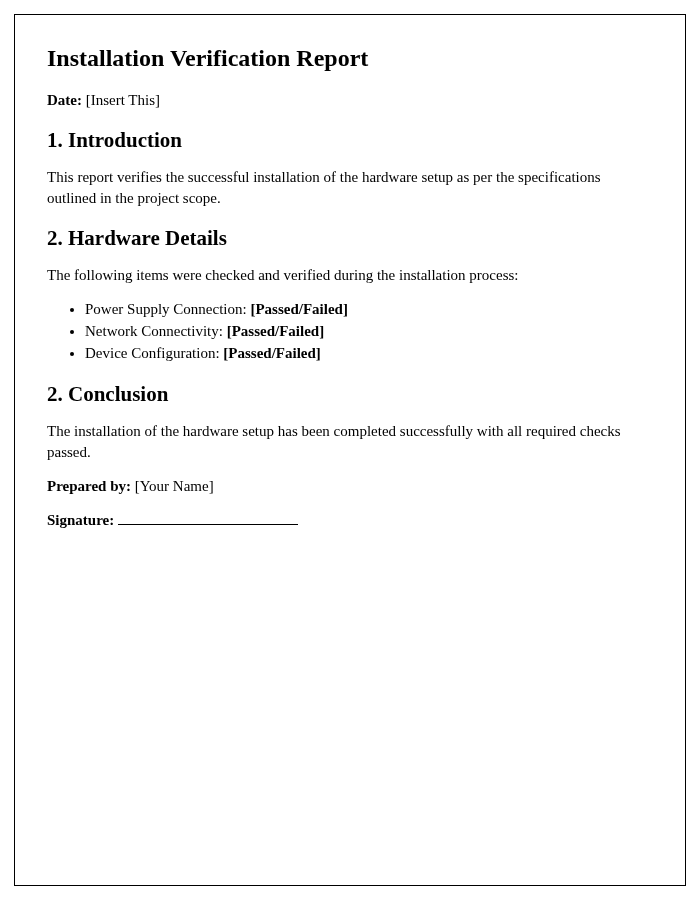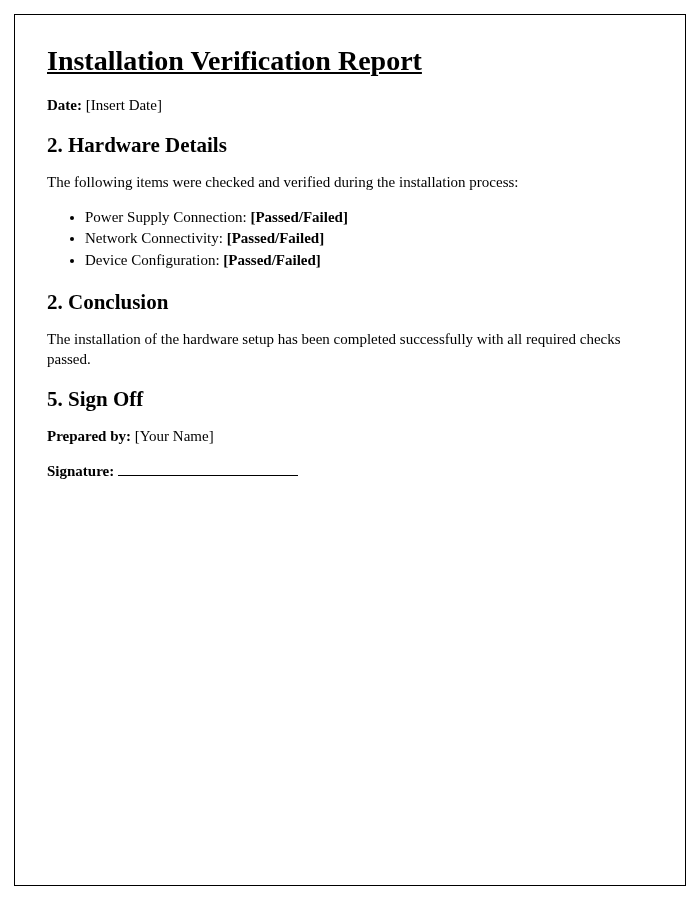--- a/index.html
+++ b/index.html
@@ -15,25 +15,24 @@
       padding: 14px;
     }
     .page {
       border: 1px solid #000;
       width: 100%;
       height: 100%;
       padding: 24px 32px;
       overflow: hidden;
     }
     h1 {
-      font-size: 28px;
+      font-size: 24px;
       font-weight: bold;
       margin-bottom: 18px;
       margin-top: 6px;
-      text-decoration: underline;
     }
     h2 {
       font-size: 21px;
       font-weight: bold;
       margin-top: 18px;
       margin-bottom: 14px;
     }
     p {
       font-size: 15px;
       margin-bottom: 14px;
@@ -66,43 +65,44 @@
     }
   </style>
 </head>
 <body>
 
 <div class="page">
 
   <h1>Installation Verification Report</h1>
 
   <p class="meta-line">
-    <span class="label">Date:</span><span> [Insert Date]</span>
+    <span class="label">Date:</span><span> [Insert This]</span>
   </p>
 
+  <h2>1. Introduction</h2>
+  <p>This report verifies the successful installation of the hardware setup as per the specifications outlined in the project scope.</p>
 
   <h2>2. Hardware Details</h2>
 
   <p>The following items were checked and verified during the installation process:</p>
   <ul>
     <li>
       <span>Power Supply Connection: </span><span class="bold">[Passed/Failed]</span>
     </li>
     <li>
       <span>Network Connectivity: </span><span class="bold">[Passed/Failed]</span>
     </li>
     <li>
       <span>Device Configuration: </span><span class="bold">[Passed/Failed]</span>
     </li>
   </ul>
 
   <h2>2. Conclusion</h2>
   <p>The installation of the hardware setup has been completed successfully with all required checks passed.</p>
 
-  <h2>5. Sign Off</h2>
   <p class="meta-line">
     <span class="label">Prepared by:</span><span> [Your Name]</span>
   </p>
   <p class="meta-line">
     <span class="label">Signature:</span><span class="sig-line"></span>
   </p>
 
 </div>
 
 </body></html>

